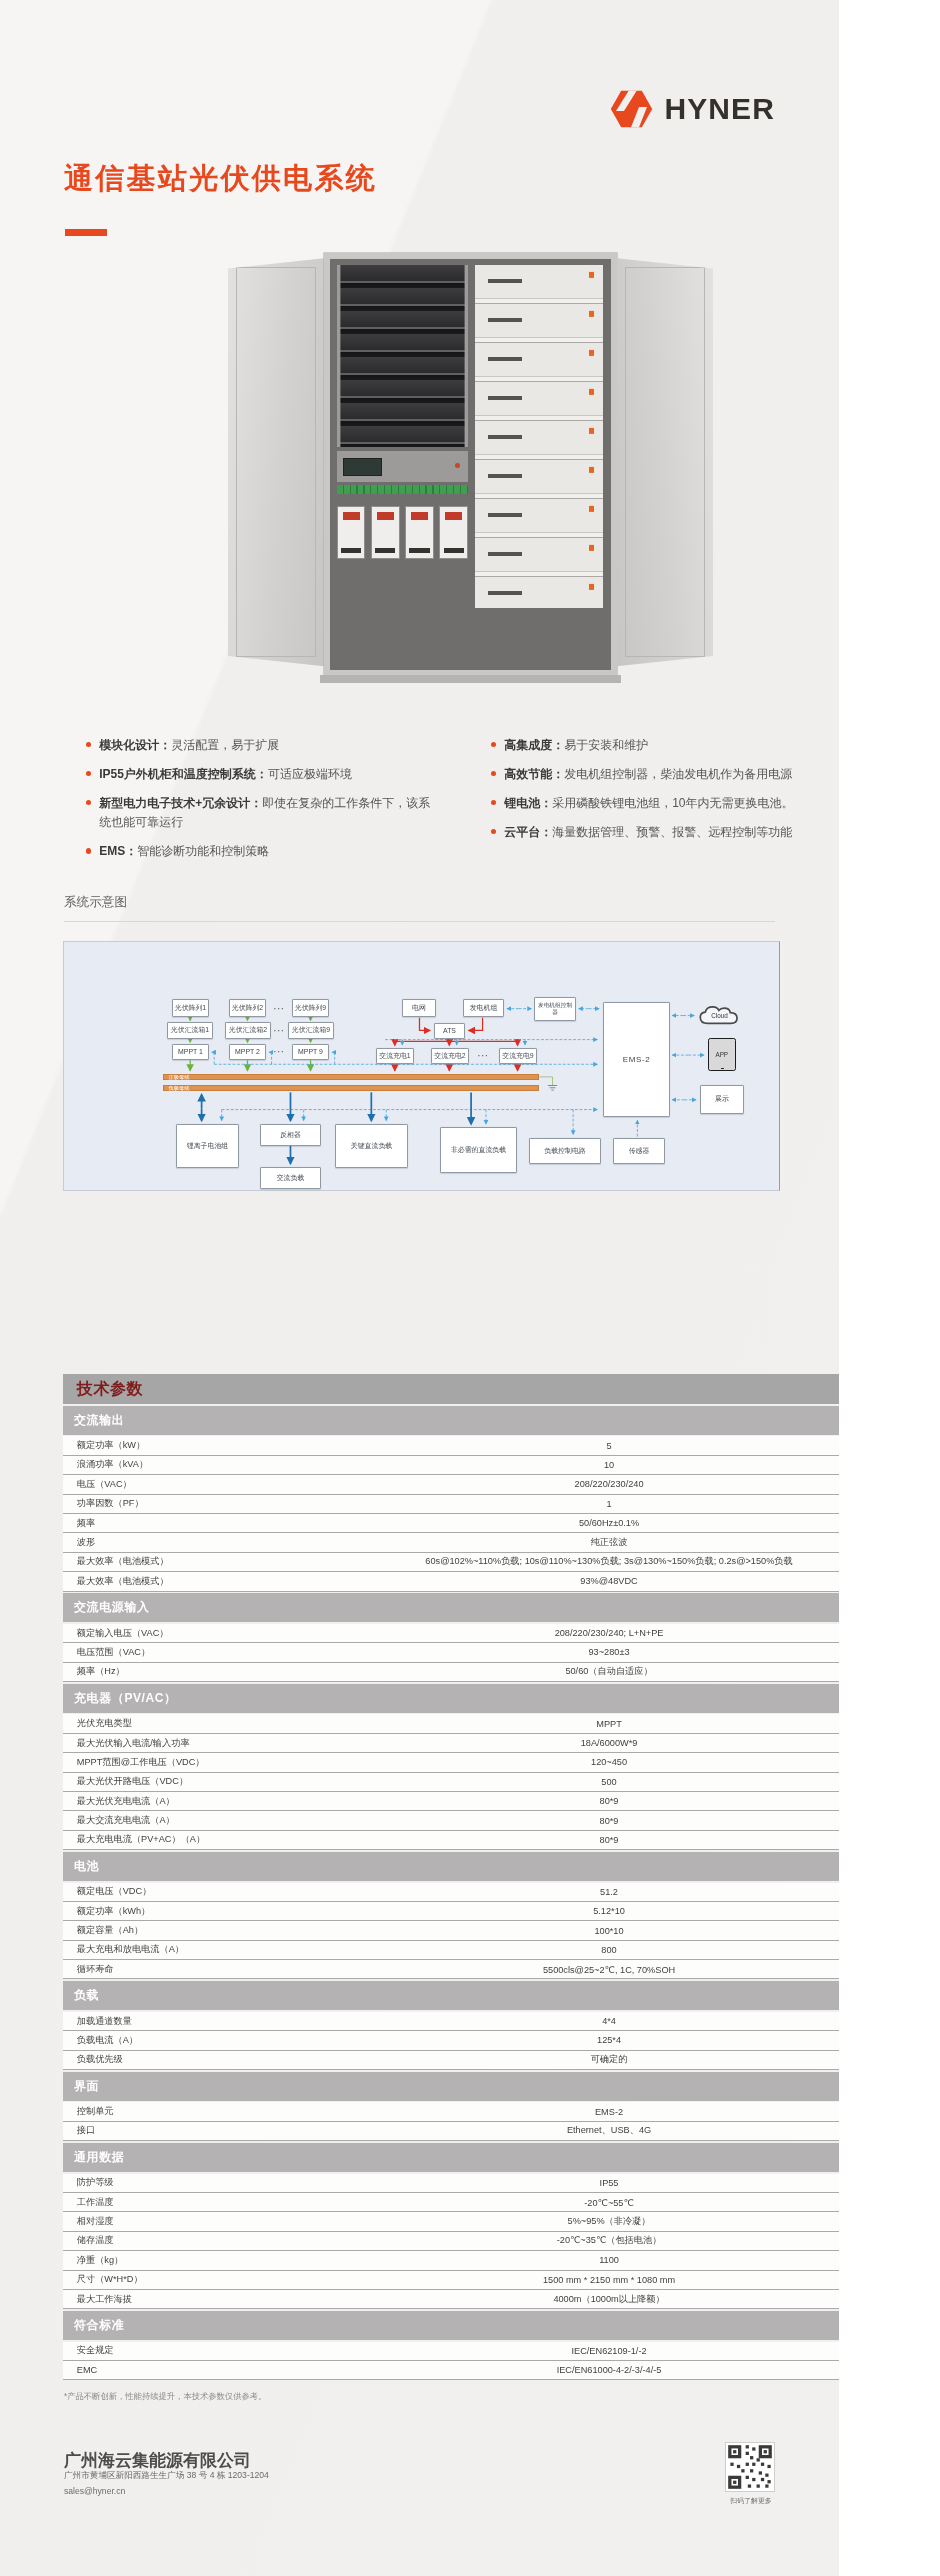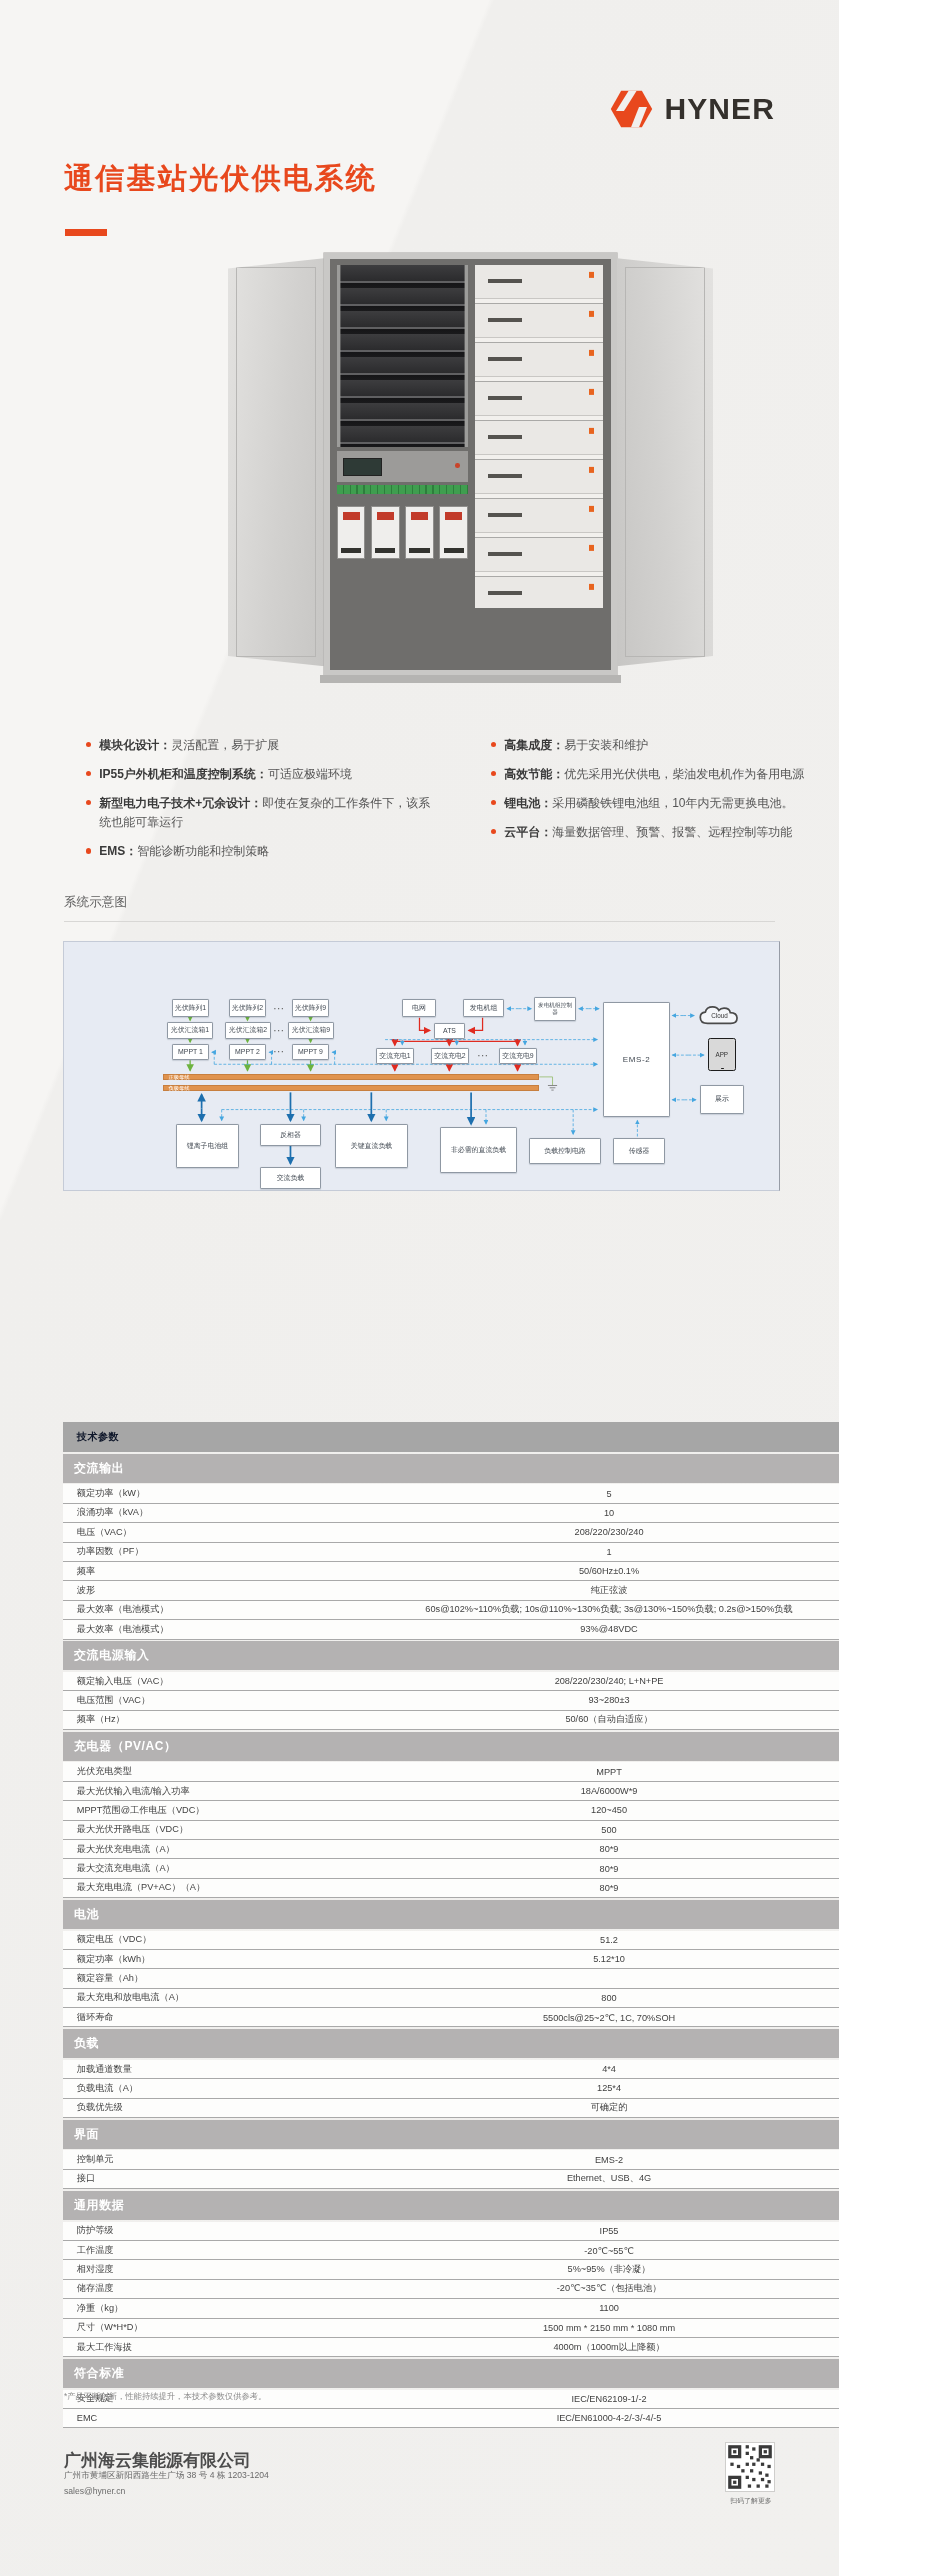--- a/index.html
+++ b/index.html
@@ -82,22 +82,22 @@
   .cloudwrap svg{position:absolute;left:0;top:0;width:45px;height:26px;}
   .cloudwrap .cloudlbl{position:absolute;left:0;right:0;top:9.2px;text-align:center;font-size:6.3px;color:#333;}
   .appdev{position:absolute;left:644px;top:96px;width:27.5px;height:33px;background:#d9d9d9;
     border:1.7px solid #1d1d1d;border-radius:2.3px;display:flex;align-items:center;justify-content:center;
     font-size:6.3px;color:#333;box-sizing:border-box;}
   .appdev::after{content:"";position:absolute;bottom:0.6px;left:50%;width:2.9px;height:1.7px;margin-left:-1.1px;
     background:#1d1d1d;border-radius:1.1px;}
 
   
   .specs{position:absolute;left:63px;top:1374px;width:815px;}
-  .tbl-main-header{height:30px;background:#a6a6a6;color:#0f172a;font-size:10px;font-weight:bold;
-    letter-spacing:0.6px;display:flex;align-items:center;padding-left:13.8px;box-sizing:border-box;margin-top:48px;}
+  .tbl-main-header{height:30px;background:#a6a6a6;color:#7f1d1d;font-size:16px;font-weight:bold;
+    letter-spacing:0.6px;display:flex;align-items:center;padding-left:13.8px;box-sizing:border-box;}
   .sec-header{height:29px;background:#b4b2b2;color:#fff;font-size:12px;font-weight:bold;
     letter-spacing:0.6px;display:flex;align-items:center;padding-left:11px;box-sizing:border-box;margin:1.7px 0;}
   .spec-row{display:flex;height:18.4px;background:#fdfdfc;border-bottom:0.6px solid #a9a9a9;}
   .spec-row .cell{display:flex;align-items:center;font-size:9.2px;color:#3f3f3f;box-sizing:border-box;}
   .spec-row .label{width:34%;padding-left:13.8px;}
   .spec-row .value{width:66%;justify-content:center;text-align:center;}
   .footnote{position:absolute;left:64px;top:2391px;font-size:8.3px;color:#8a8a8a;margin:0;}
 
   
   .footer-company{position:absolute;left:64px;top:2449px;font-size:17px;font-weight:bold;color:#4c4c4c;}
@@ -168,21 +168,21 @@
           <span class="ftxt"><b>EMS：</b><span>智能诊断功能和控制策略</span></span>
         </li>
       </ul>
     <ul class="fr" id="features-right">
         <li>
           <span class="dot"></span>
           <span class="ftxt"><b>高集成度：</b><span>易于安装和维护</span></span>
         </li>
         <li>
           <span class="dot"></span>
-          <span class="ftxt"><b>高效节能：</b><span>优先采用光伏供电，柴油发电机作为备用电源</span></span>
+          <span class="ftxt"><b>高效节能：</b><span>发电机组控制器，柴油发电机作为备用电源</span></span>
         </li>
         <li>
           <span class="dot"></span>
           <span class="ftxt"><b>锂电池：</b><span>采用磷酸铁锂电池组，10年内无需更换电池。</span></span>
         </li>
         <li>
           <span class="dot"></span>
           <span class="ftxt"><b>云平台：</b><span>海量数据管理、预警、报警、远程控制等功能</span></span>
         </li>
       </ul>
@@ -416,20 +416,21 @@
         <div class="spec-row">
           <div class="cell label">额定电压（VDC）</div>
           <div class="cell value">51.2</div>
         </div>
         <div class="spec-row">
           <div class="cell label">额定功率（kWh）</div>
           <div class="cell value">5.12*10</div>
         </div>
         <div class="spec-row">
           <div class="cell label">额定容量（Ah）</div>
+          <div class="cell value">100*10</div>
         </div>
         <div class="spec-row">
           <div class="cell label">最大充电和放电电流（A）</div>
           <div class="cell value">800</div>
         </div>
         <div class="spec-row">
           <div class="cell label">循环寿命</div>
           <div class="cell value">5500cls@25~2℃, 1C, 70%SOH</div>
         </div>
         <div class="sec-header">负载</div>

